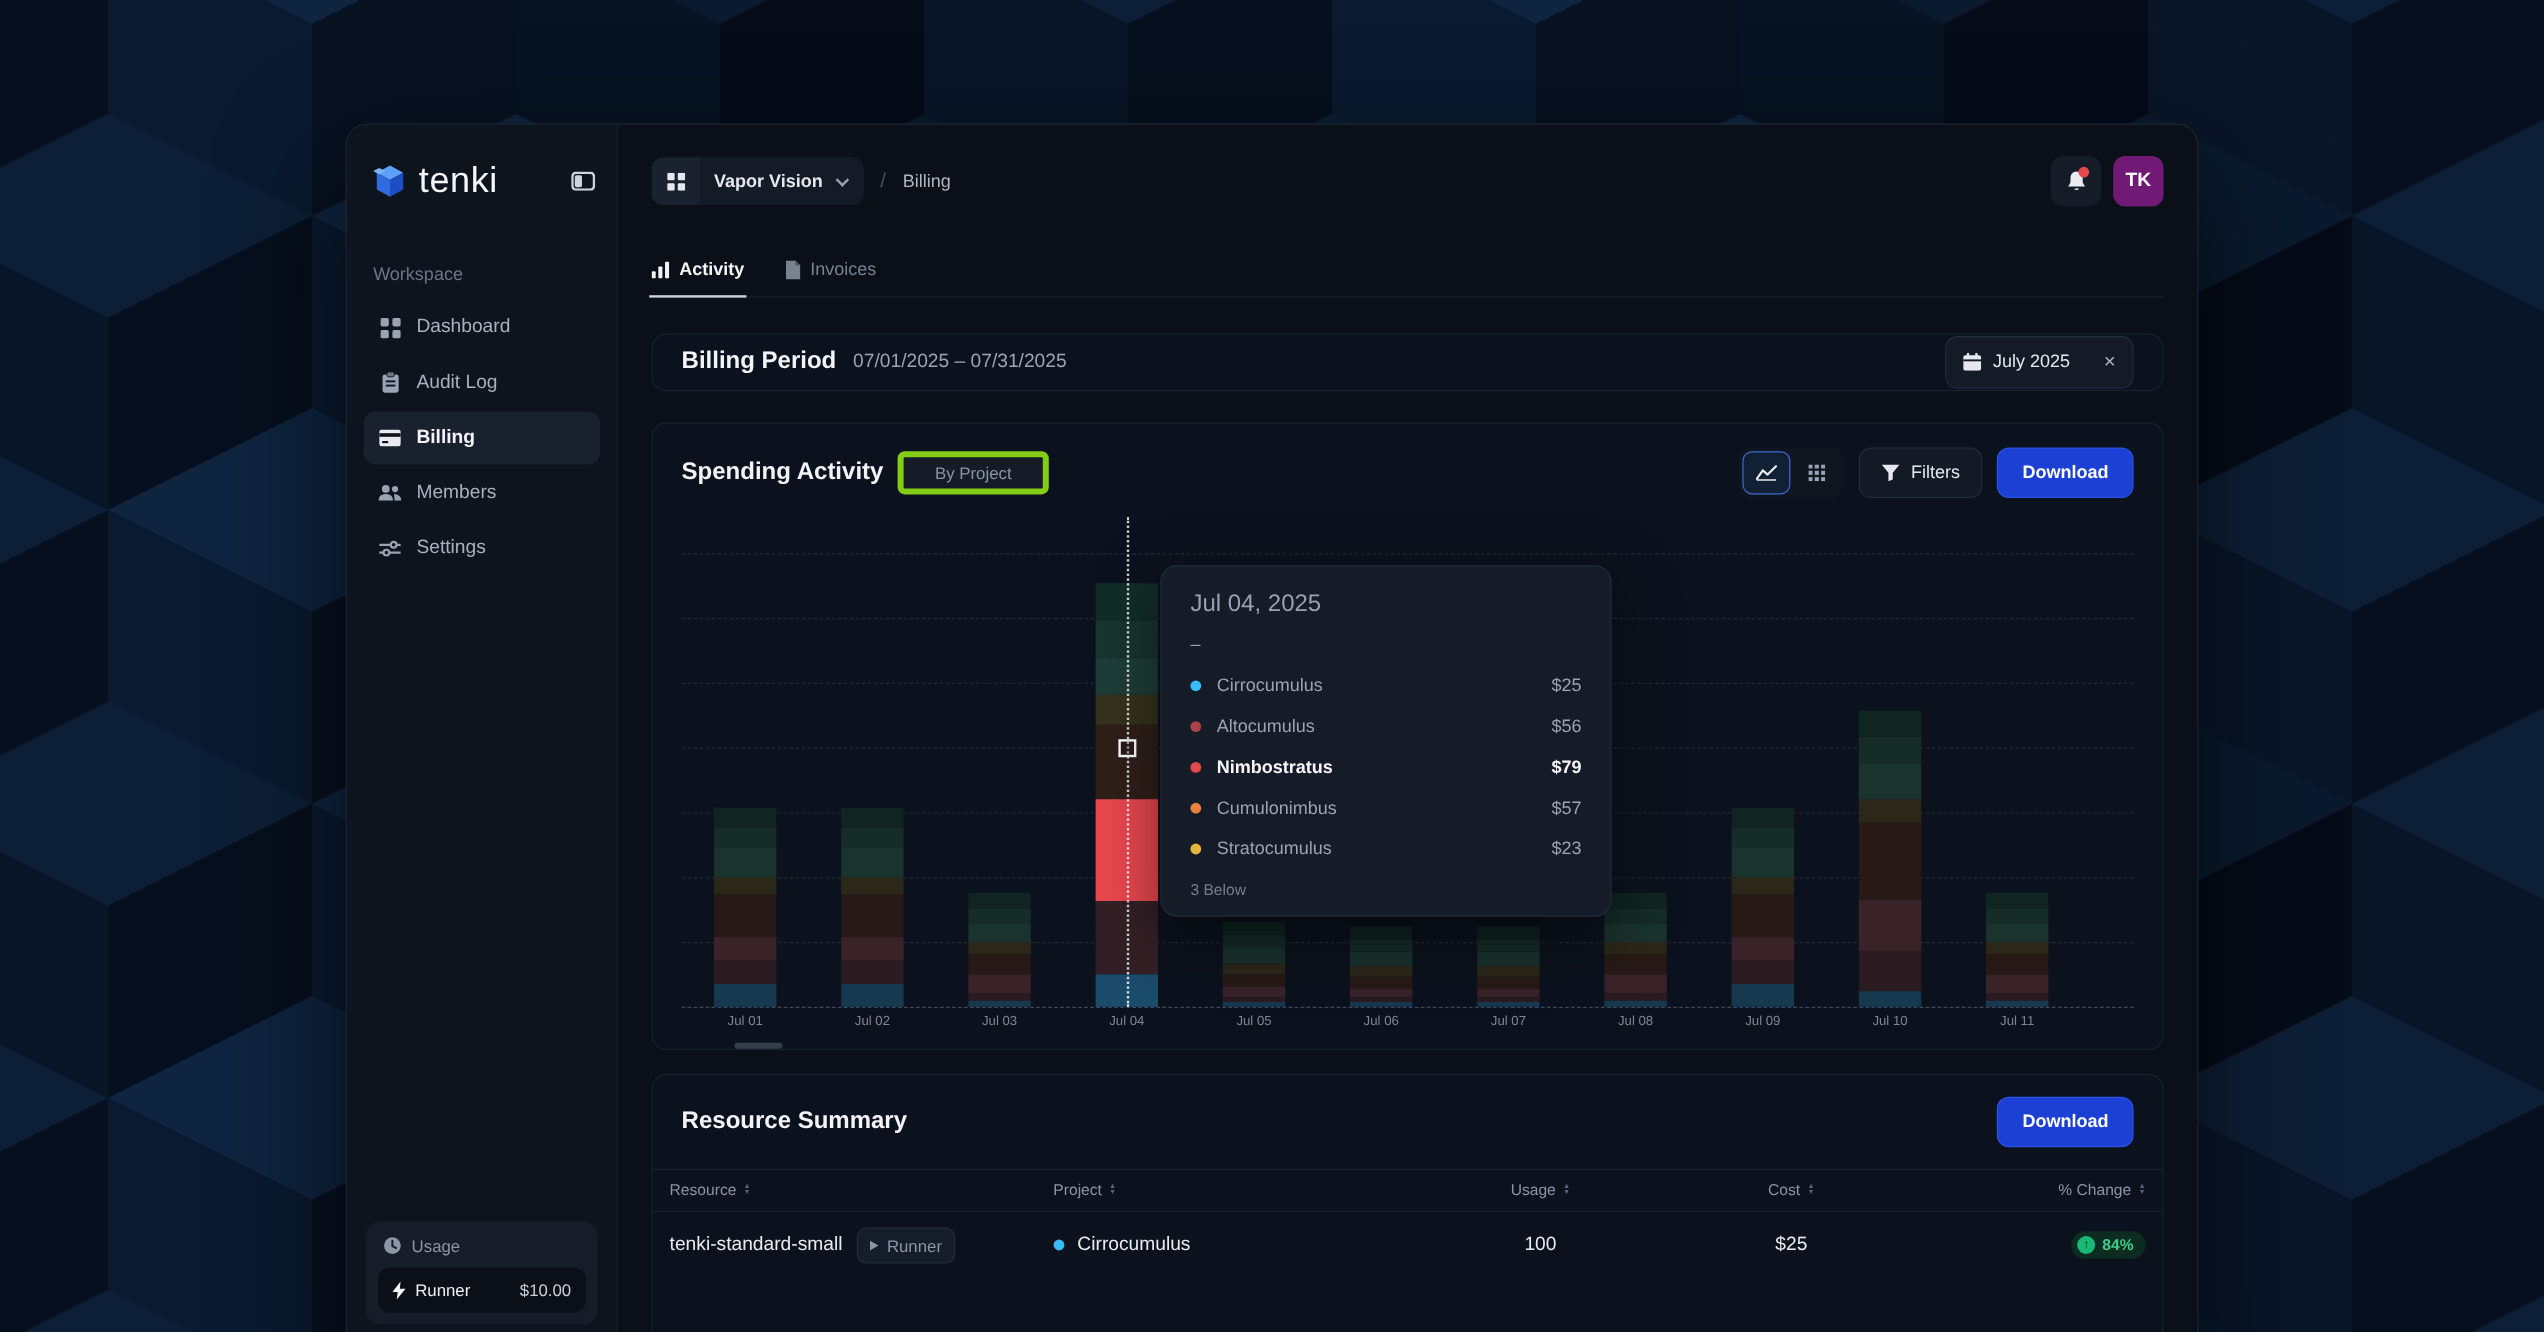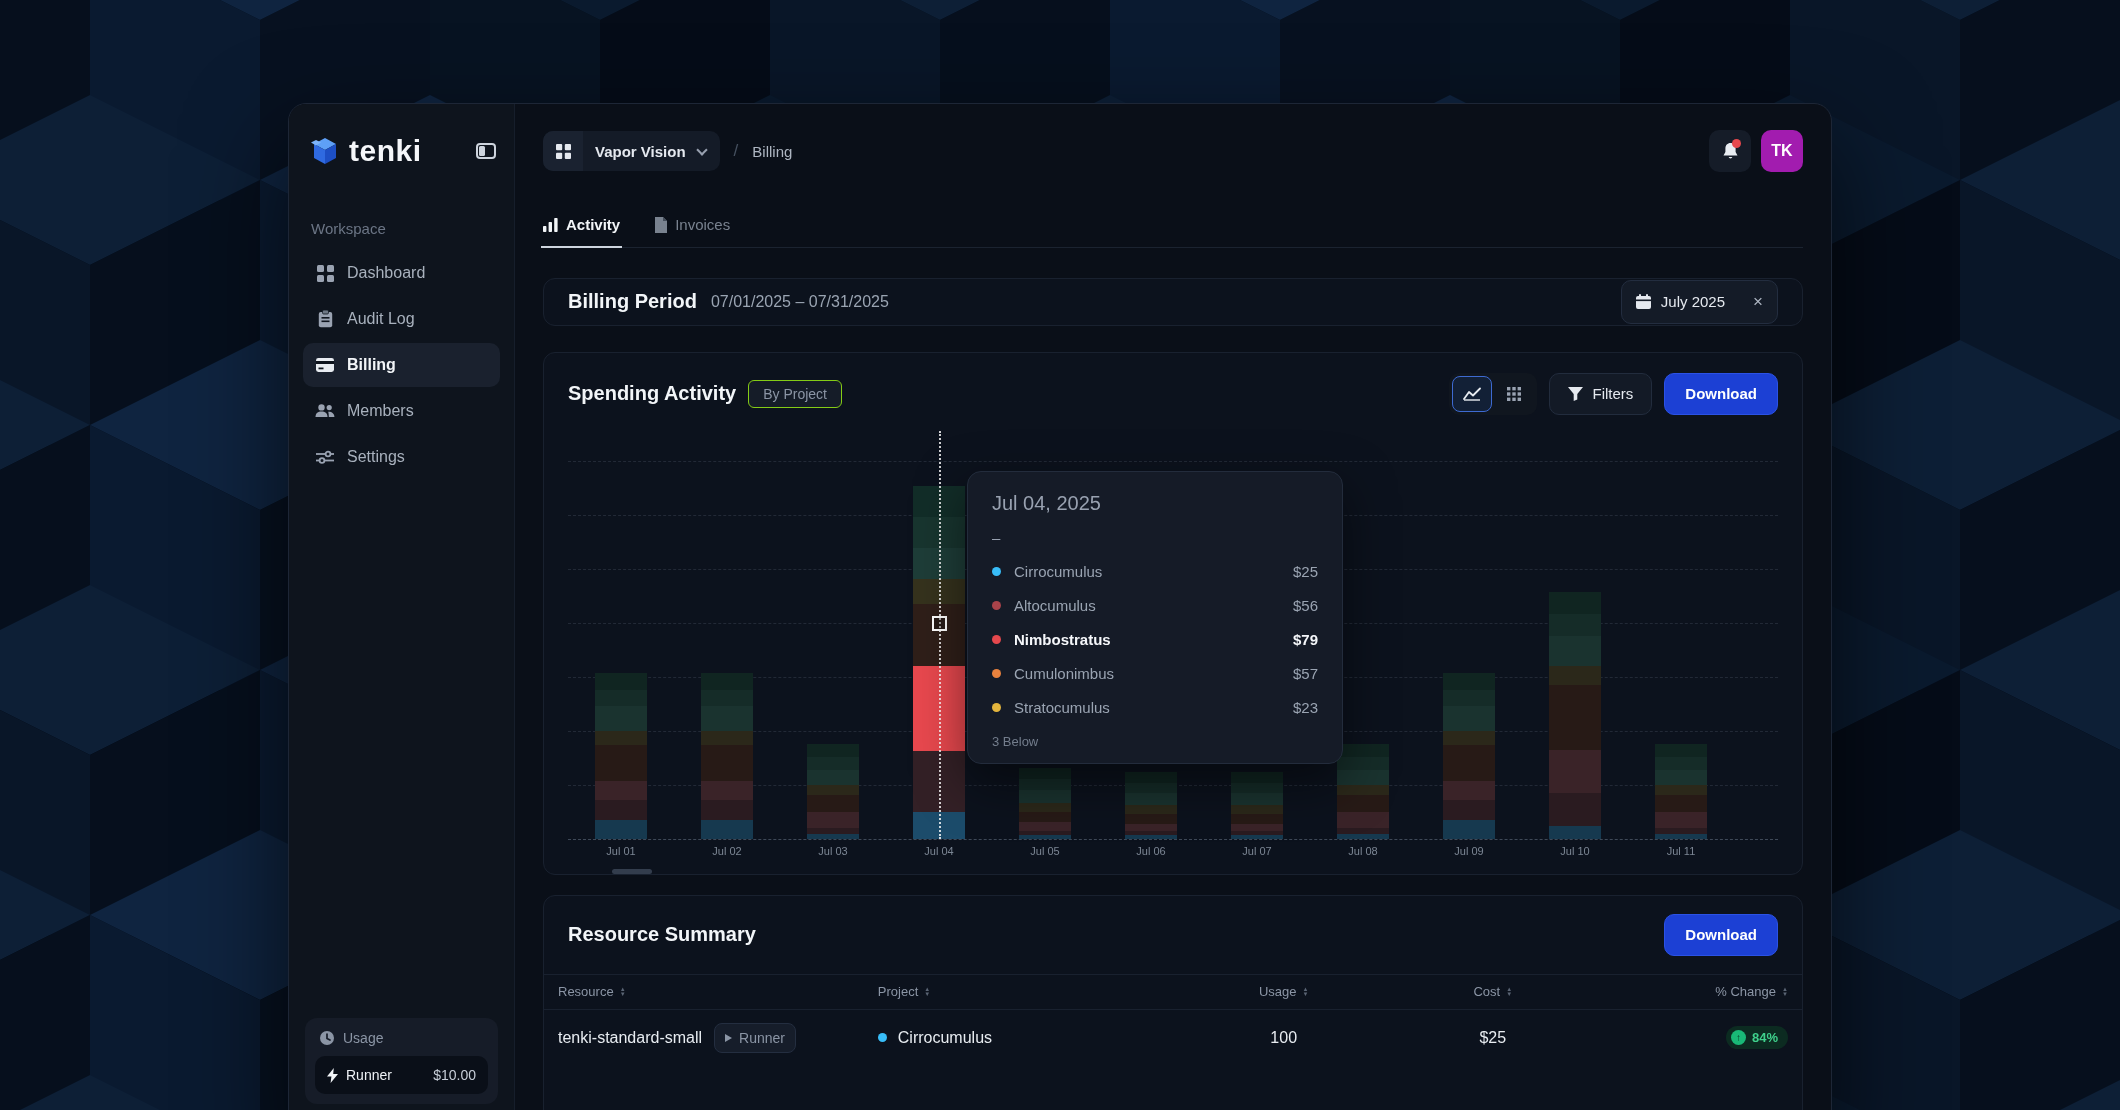--- a/index.html
+++ b/index.html
@@ -18,21 +18,21 @@
     box-shadow:0 40px 100px rgba(0,0,0,.65); z-index:2; display:flex; overflow:hidden;
   }
 
   
   .sidebar {
     width:226px; flex:0 0 226px; background:#0e141d; border-right:1px solid #161e2b;
     display:flex; flex-direction:column; padding:0 14px;
   }
   .logo-row { display:flex; align-items:center; margin:30px 4px 0 6px; }
   .logo-mark { width:32px; height:32px; margin-right:8px; }
-  .logo-text { font-size:30px; font-weight:700; letter-spacing:.5px; color:#f5f7fa; }
+  .logo-text { font-size:30px; font-weight:400; letter-spacing:.5px; color:#f5f7fa; }
   .collapse-btn { margin-left:auto; cursor:pointer; display:flex; }
   .section-label { margin:52px 8px 14px; font-size:15px; color:#6b7585; }
   .nav-item {
     display:flex; align-items:center; gap:12px; height:44px; padding:0 12px;
     margin-bottom:2px; border-radius:10px; font-size:16px; color:#a8b1bd; cursor:pointer;
   }
   .nav-item .icn { width:20px; height:20px; display:flex; align-items:center; justify-content:center; }
   .nav-item.active { background:#1a212e; color:#f2f5f8; font-weight:600; }
   .usage-card {
     margin:auto 2px 38px; background:#161c28; border-radius:12px; padding:10px;
@@ -54,21 +54,21 @@
   .proj-chip .grid-box { width:40px; height:40px; background:#1a2230; display:flex; align-items:center; justify-content:center; }
   .proj-chip .lbl { padding:0 10px 0 12px; font-size:15px; color:#e5e9ef; font-weight:600; }
   .chev { width:8px; height:8px; border-right:2px solid #98a1b0; border-bottom:2px solid #98a1b0;
           transform:rotate(45deg); margin:-3px 14px 0 2px; }
   .crumb-sep { margin:0 14px; color:#45505f; font-size:17px; }
   .crumb-cur { font-size:15px; color:#aeb6c2; }
   .topbar-right { margin-left:auto; display:flex; align-items:center; gap:10px; }
   .bell-btn { position:relative; width:42px; height:42px; background:#151c28; border-radius:10px;
               display:flex; align-items:center; justify-content:center; cursor:pointer; }
   .bell-dot { position:absolute; top:9px; right:10px; width:9px; height:9px; border-radius:50%; background:#e5484d; }
-  .avatar { width:42px; height:42px; border-radius:10px; background:#a21caf; color:#fff;
+  .avatar { width:42px; height:42px; border-radius:10px; background:#701a75; color:#fff;
             display:flex; align-items:center; justify-content:center; font-size:16px; font-weight:700; cursor:pointer; }
 
   
   .tabs { display:flex; gap:34px; margin-top:44px; border-bottom:1px solid #1b2330; }
   .tab { display:flex; align-items:center; gap:8px; font-size:15px; color:#79828f; padding-bottom:14px;
          cursor:pointer; position:relative; }
   .tab.active { color:#f2f5f8; font-weight:600; }
   .tab.active:after { content:""; position:absolute; left:-2px; right:-2px; bottom:-1px; height:2px; background:#cdd4dd; }
 
   
@@ -77,22 +77,22 @@
   .bp-title { font-size:20px; font-weight:700; color:#f2f5f8; margin-right:14px; }
   .bp-range { font-size:16px; color:#9aa4b2; }
   .month-chip { margin-left:auto; display:flex; align-items:center; gap:10px; background:#141b27;
                 border:1px solid #232d3f; border-radius:10px; padding:0 14px; height:44px; cursor:pointer; }
   .month-lbl { font-size:15px; color:#e5e9ef; }
   .month-x { margin-left:18px; color:#aeb6c2; font-size:17px; cursor:pointer; }
 
   .spend-card { margin-top:26px; height:535px; padding:20px 24px 0; display:flex; flex-direction:column; }
   .spend-head { display:flex; align-items:center; }
   .spend-title { font-size:20px; font-weight:700; color:#f2f5f8; }
-  .byproj-badge { margin-left:12px; background:#151c28; border:1px solid #84cc16; border-radius:6px;
-                  color:#8b95a5; font-size:14px; padding:5px 14px; }
+  .byproj-badge { margin-left:12px; background:#151c28; border:5px solid #84cc16; border-radius:6px;
+                  color:#8b95a5; font-size:14px; padding:5px 26px; }
   .spend-actions { margin-left:auto; display:flex; align-items:center; gap:12px; }
   .toggle-group { display:flex; background:#10161f; border-radius:10px; padding:3px; gap:2px; }
   .toggle-btn { width:40px; height:36px; border-radius:8px; display:flex; align-items:center; justify-content:center; cursor:pointer; }
   .toggle-btn.sel { border:1px solid #3e6ad1; background:#122036; }
   .btn { height:42px; border-radius:10px; display:flex; align-items:center; gap:9px; font-size:15px; cursor:pointer; }
   .btn-dark { background:#131a26; border:1px solid #222c3d; color:#e5e9ef; padding:0 18px; }
   .btn-blue { background:#1c40d4; color:#fff; padding:0 20px; font-weight:600; border:1px solid #2b52e6; }
 
   
   .chart-wrap { display:flex; margin-top:16px; flex:1; }

